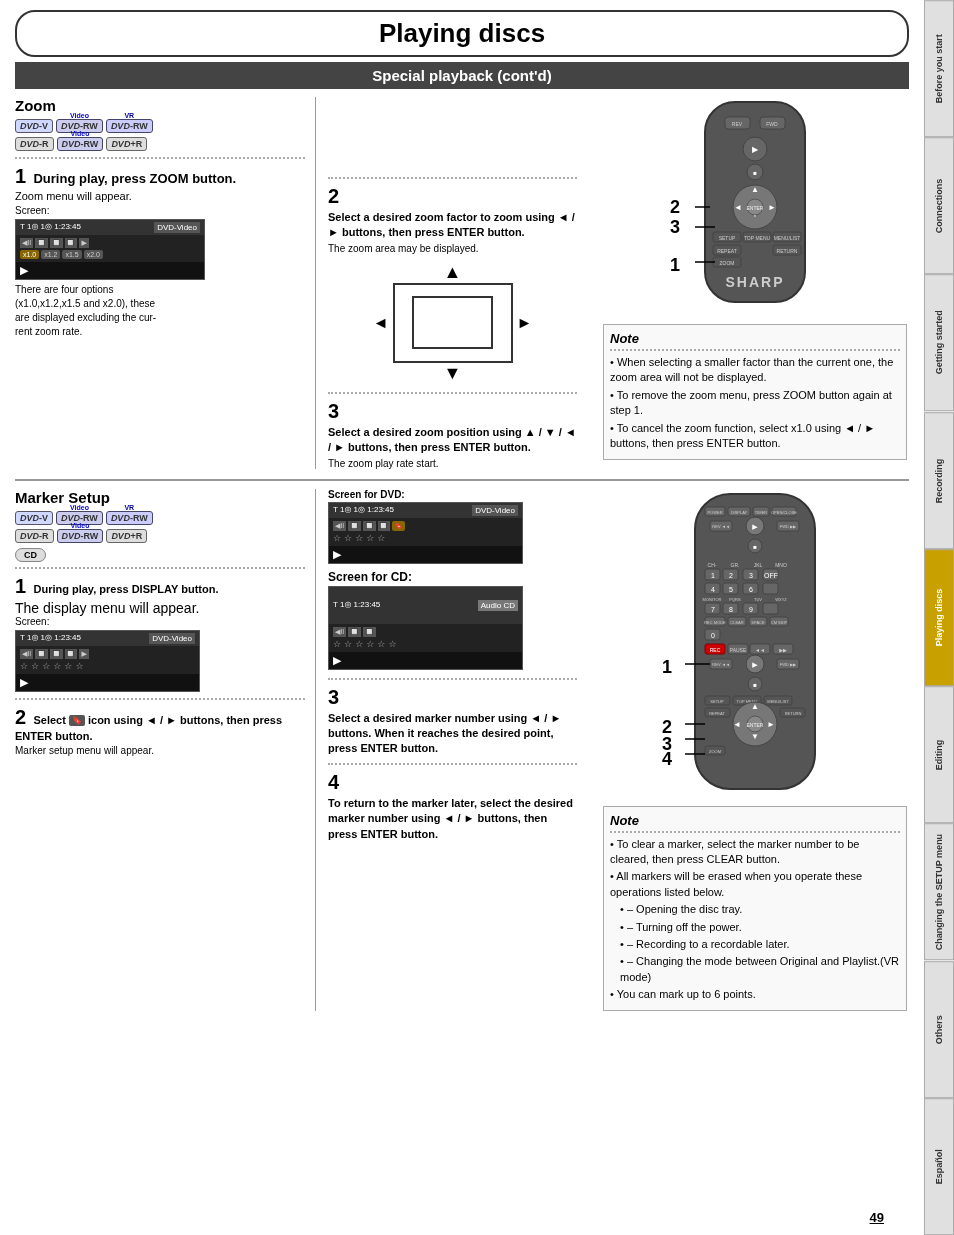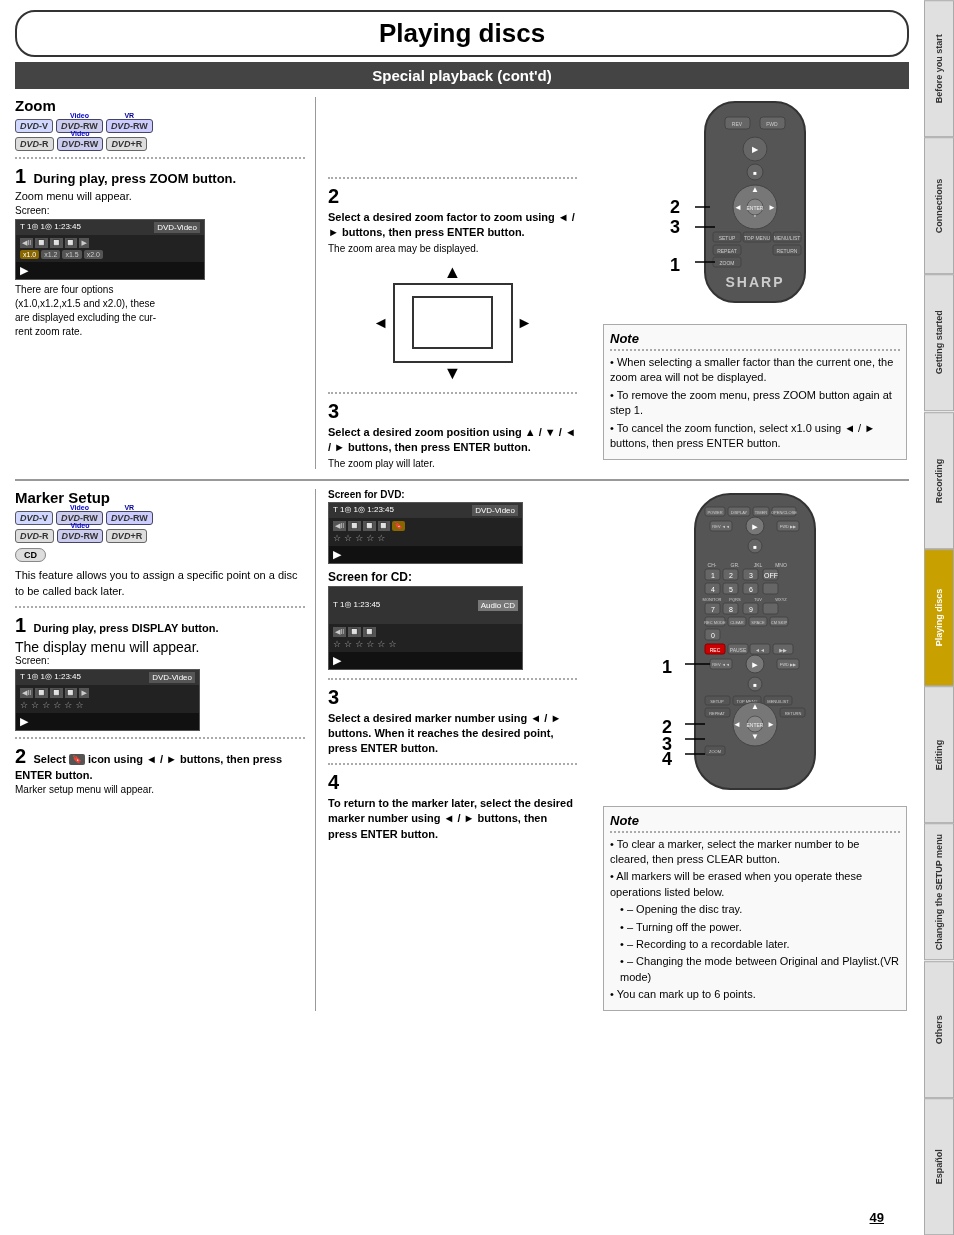--- a/index.html
+++ b/index.html
@@ -264,21 +264,21 @@
           </div>
           <div style="text-align:center;font-size:18px;">▼</div>
         </div>
       </div>
 
       <div class="dotted-line"></div>
 
       <div>
         <span class="step-number">3</span>
         <div style="font-size:11px;line-height:1.4;margin-top:2px;"><strong>Select a desired zoom position using ▲ / ▼ / ◄ / ► buttons, then press ENTER button.</strong></div>
-        <div style="font-size:10px;margin-top:2px;">The zoom play will later.</div>
+        <div style="font-size:10px;margin-top:2px;">The zoom play rate start.</div>
       </div>
     </div>
 
     <div style="padding-left:10px;display:flex;flex-direction:column;align-items:center;">
 
       <div style="position:relative;width:200px;">
         <svg width="200" height="220" viewBox="0 0 200 220">
 
           <rect x="50" y="5" width="100" height="200" rx="30" ry="30" fill="#555" stroke="#333" stroke-width="2"></rect>
 
@@ -359,21 +359,20 @@
       </div>
       <div class="disc-badges">
         <span class="disc-badge dvd-r"><em>DVD</em>-R</span>
         <span class="disc-badge dvd-rw2" style="position:relative;"><span style="position:absolute;top:-8px;left:50%;transform:translateX(-50%);font-size:7px;color:#00c;">Video</span><em>DVD</em>-RW</span>
         <span class="disc-badge dvd-r2"><em>DVD</em>+R</span>
       </div>
       <div style="margin-bottom:6px;margin-top:2px;">
         <span style="border:1px solid #888;border-radius:10px;padding:1px 8px;font-size:9px;font-weight:bold;background:#ddd;">CD</span>
       </div>
 
-      <div style="font-size:11px;line-height:1.5;margin-bottom:4px;">This feature allows you to assign a specific point on a disc to be called back later.</div>
 
       <div class="dotted-line"></div>
 
       <div style="margin-bottom:4px;">
         <span class="step-number">1</span>
         <span style="font-size:11px;font-weight:bold;">During play, press DISPLAY button.</span>
         <div style="font-size:14px;margin-top:2px;">The display menu will appear.</div>
         <div style="font-size:10px;">Screen:</div>
         
         <div style="border:1px solid #555;background:#111;width:185px;margin:3px 0;">

